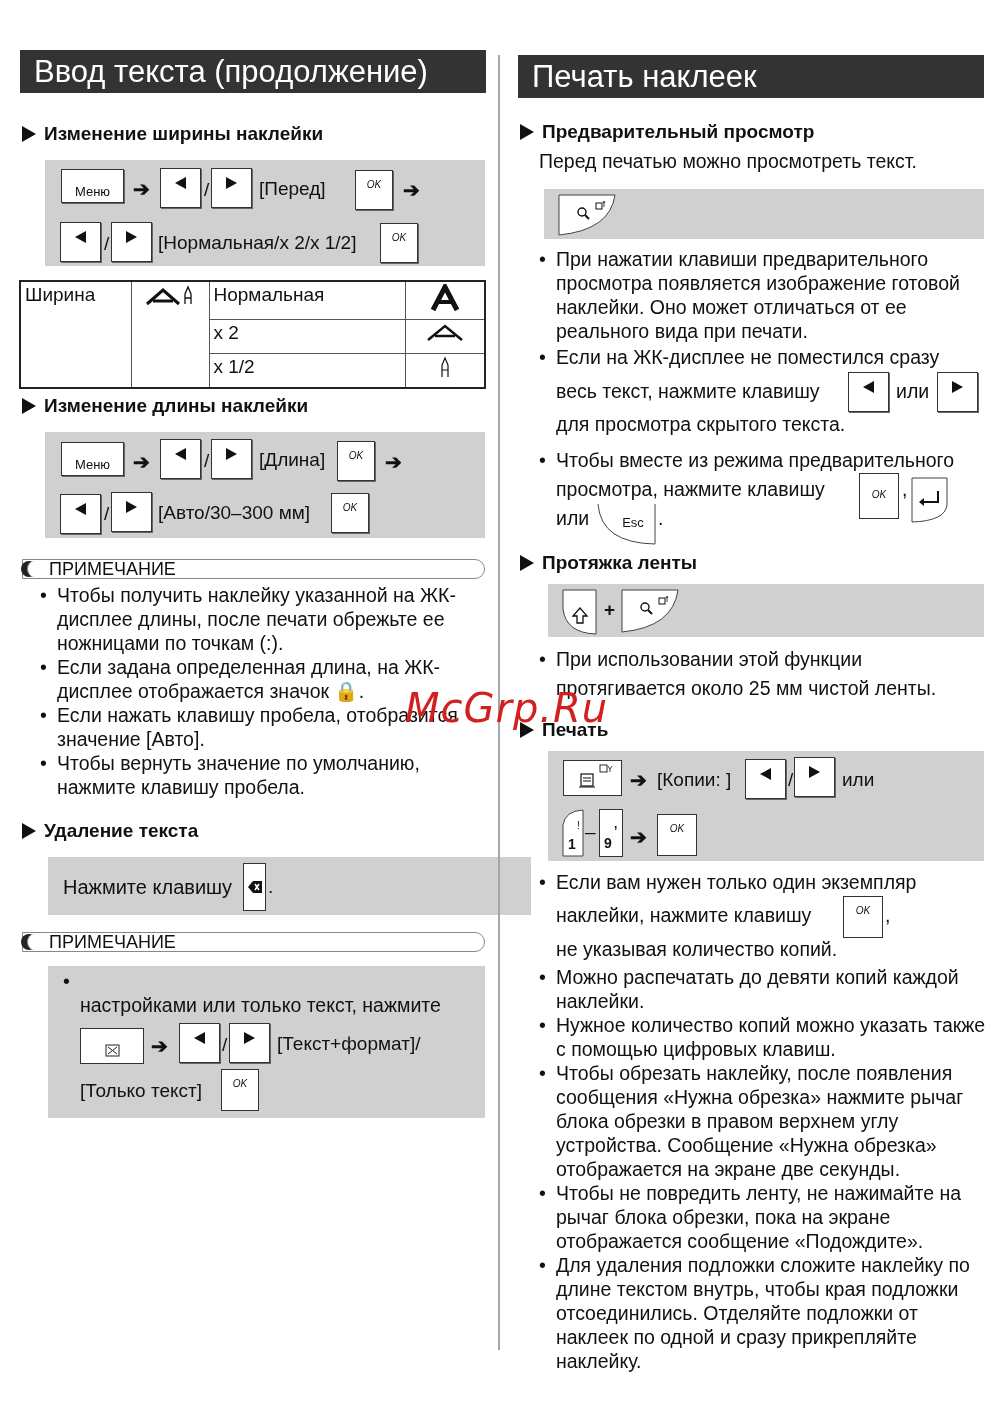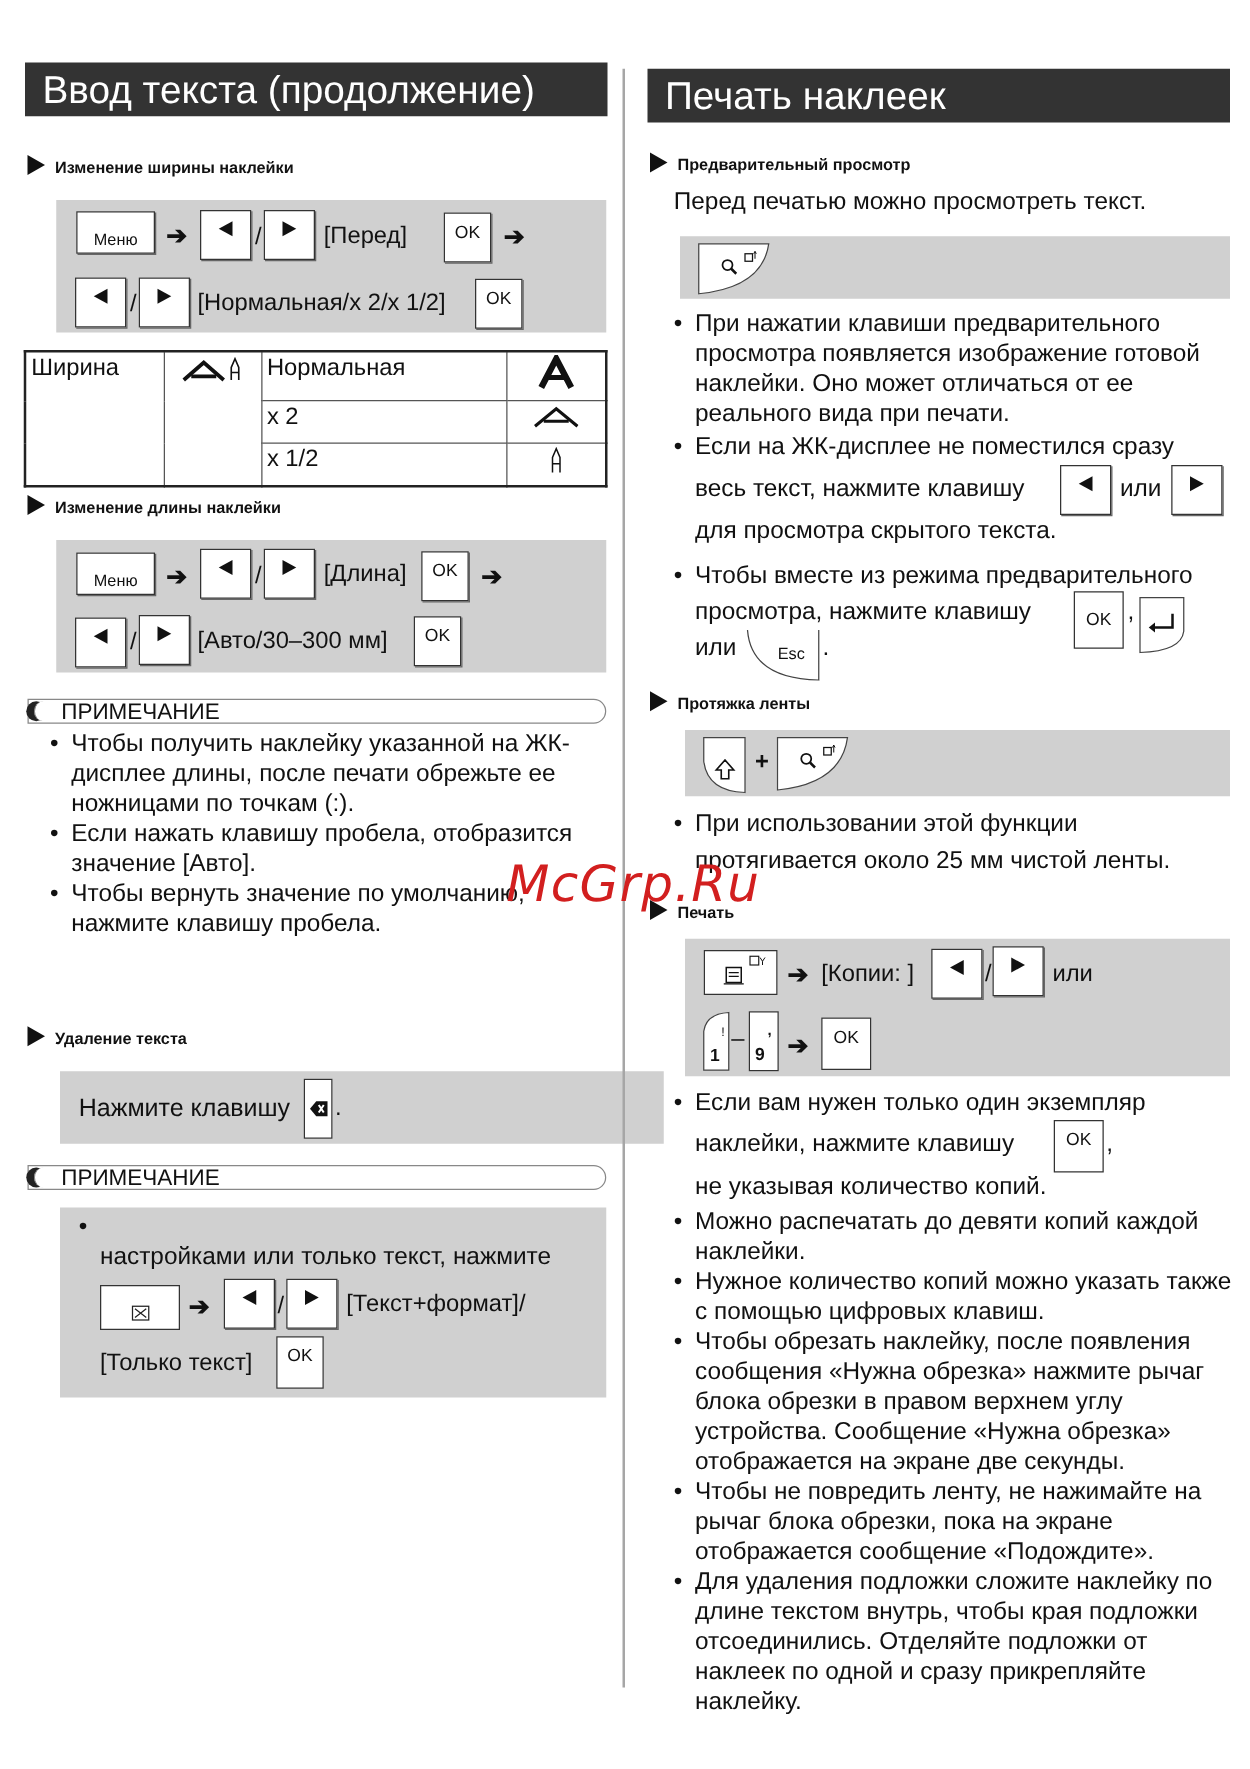--- a/index.html
+++ b/index.html
@@ -3,28 +3,28 @@
 <meta charset="utf-8">
 <style>
   * { box-sizing: border-box; margin: 0; padding: 0; }
   html, body { width: 1000px; height: 1415px; background: #ffffff; }
   body { position: relative; font-family: "Liberation Sans", sans-serif; color: #111; overflow: hidden; }
 
   .divider { position: absolute; left: 498px; top: 55px; width: 2px; height: 1295px; background: #a6a6a6; }
 
   .banner { position: absolute; height: 43px; background: #333333; color: #fff; font-size: 31px; line-height: 43px; padding-left: 14px; }
 
-  .heading { position: absolute; font-weight: bold; font-size: 13px; line-height: 24px; white-space: nowrap; }
+  .heading { position: absolute; font-weight: bold; font-size: 19px; line-height: 24px; white-space: nowrap; }
   .heading .tri { display: inline-block; width: 0; height: 0; border-top: 8px solid transparent; border-bottom: 8px solid transparent; border-left: 14px solid #111; margin-right: 8px; vertical-align: -2px; }
 
   .graybox { position: absolute; background: #d0d0d0; }
 
   .key { position: absolute; background: #fff; border: 1px solid #333; font-size: 13px; text-align: center; }
   .key.shadow { box-shadow: 1px 1px 0 #666; }
-  .key-ok { font-size: 14px; line-height: 28px; }
+  .key-ok { font-size: 10px; line-height: 28px; font-style: italic; }
   .tri-l, .tri-r { display: inline-block; width: 0; height: 0; border-top: 6px solid transparent; border-bottom: 6px solid transparent; }
   .tri-l { border-right: 11px solid #111; }
   .tri-r { border-left: 11px solid #111; }
   .arrow { position: absolute; font-size: 20px; font-weight: bold; line-height: 20px; }
   .txt { position: absolute; font-size: 19px; line-height: 24px; white-space: nowrap; }
   .slash { position: absolute; font-size: 19px; line-height: 24px; }
 
   .tbl { position: absolute; border: 2px solid #222; border-collapse: collapse; }
   .tbl td { border: 1px solid #555; font-size: 19px; padding: 2px 4px; vertical-align: top; }
 
@@ -126,20 +126,21 @@
   <div class="txt" style="left:113px; top:69px;">[Авто/30–300 мм]</div>
   <div class="key key-ok shadow" style="left:286px; top:61px; width:38px; height:40px;">OK</div>
 </div>
 
 <div class="note-bar" style="left:22px; top:559px; width:463px;">
   <span class="moon"></span>
   <span class="lbl">ПРИМЕЧАНИЕ</span>
 </div>
 <ul class="bullets" style="left:40px; top:583px; width:440px;">
   <li>Чтобы получить наклейку указанной на ЖК-дисплее длины, после печати обрежьте ее ножницами по точкам (:).</li>
+  <li>Если задана определенная длина, на ЖК-дисплее отображается значок 🔒.</li>
   <li>Если нажать клавишу пробела, отобразится значение [Авто].</li>
   <li>Чтобы вернуть значение по умолчанию, нажмите клавишу пробела.</li>
 </ul>
 
 <div class="heading" style="left:22px; top:819px;">
   <span class="tri"></span><span>Удаление текста</span>
 </div>
 <div class="graybox" style="left:48px; top:857px; width:483px; height:58px;">
   <div class="txt" style="left:15px; top:18px; font-size:20px;">Нажмите клавишу</div>
   <div class="key" style="left:195px; top:6px; width:23px; height:48px;">

